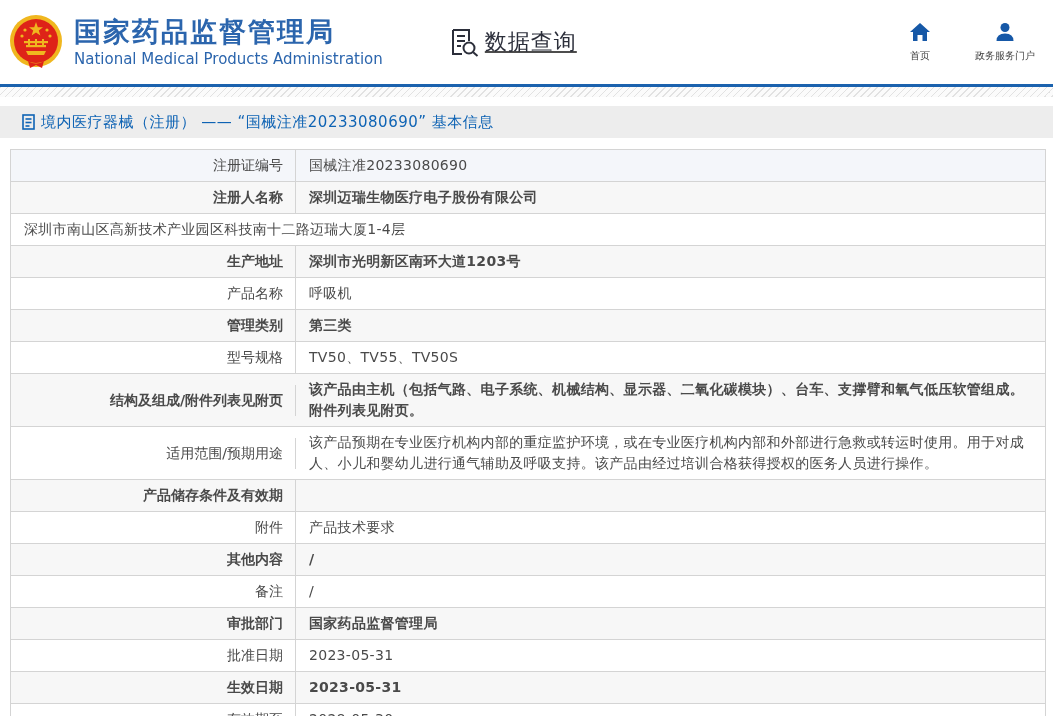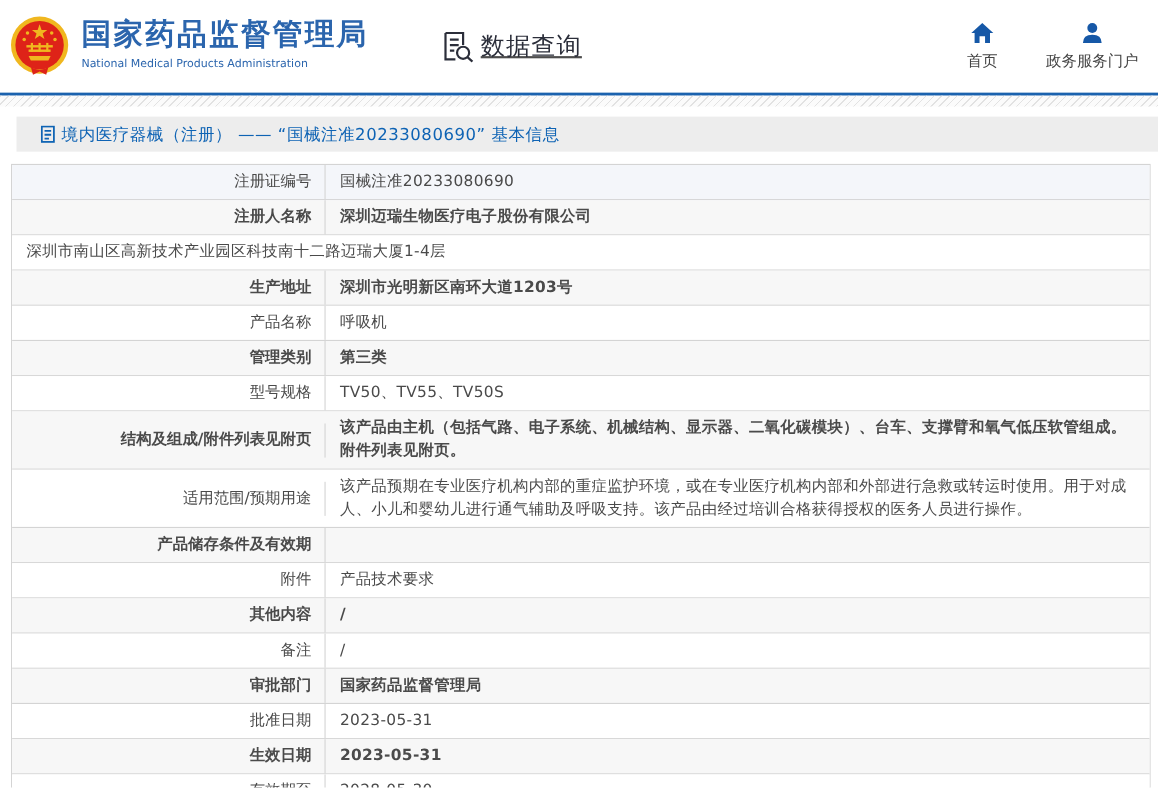--- a/index.html
+++ b/index.html
@@ -25,39 +25,39 @@
     padding:0 14px 0 8px;position:relative;
   }
   .brand{display:flex;align-items:center;cursor:pointer;}
   .emblem{width:56px;height:56px;flex:0 0 auto;}
   .brand-text{margin-left:10px;}
   .site-title{
     color:var(--brand-blue);font-size:27px;font-weight:bold;
     letter-spacing:2px;line-height:30px;
   }
   .site-subtitle{
-    color:var(--brand-blue);font-size:10px;line-height:16px;margin-top:4px;
+    color:var(--brand-blue);font-size:15px;line-height:16px;margin-top:4px;
   }
   .dq{display:flex;align-items:center;margin-left:66px;cursor:pointer;text-decoration:underline;}
   .dq-icon{width:30px;height:30px;margin-right:6px;}
   .dq-label{font-size:22px;color:var(--header-dark);letter-spacing:1px;}
   .nav{margin-left:auto;display:flex;align-items:flex-start;gap:44px;padding-right:4px;}
   .nav-item{display:flex;flex-direction:column;align-items:center;cursor:pointer;text-decoration:none;}
   .nav-icon{width:22px;height:22px;margin-bottom:6px;}
-  .nav-label{font-size:14px;color:#444;}
+  .nav-label{font-size:10px;color:#444;}
   
   .blue-line{height:3px;background:#1b62ae;}
   .hatch{
     height:10px;background:#fbfbfb;
     background-image:repeating-linear-gradient(135deg,#e2e2e2 0 1px,transparent 1px 5px);
   }
   .gap{height:9px;background:#fff;}
   
   .crumb-bar{
-    height:32px;background:#ededed;display:flex;align-items:center;padding:0 22px;margin-left:15px;
+    height:32px;background:#ededed;display:flex;align-items:center;padding:0 22px;
   }
   .crumb-icon{width:13px;height:16px;margin-right:6px;flex:0 0 auto;}
   .crumb-text{color:var(--crumb-blue);font-size:15px;letter-spacing:0.5px;}
   .gap2{height:11px;background:#fff;}
   
   .info-table{
     margin:0 7px 0 10px;
     border:1px solid var(--border);
     border-bottom:1px solid var(--border);
   }

